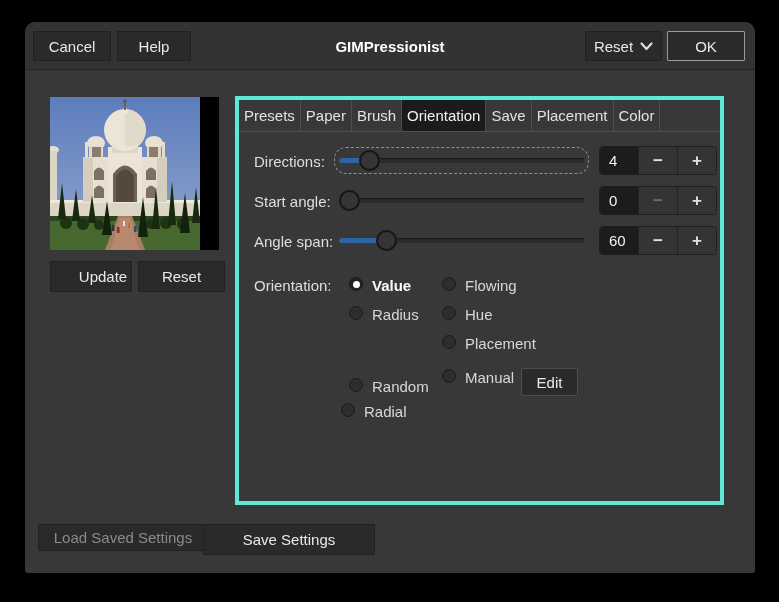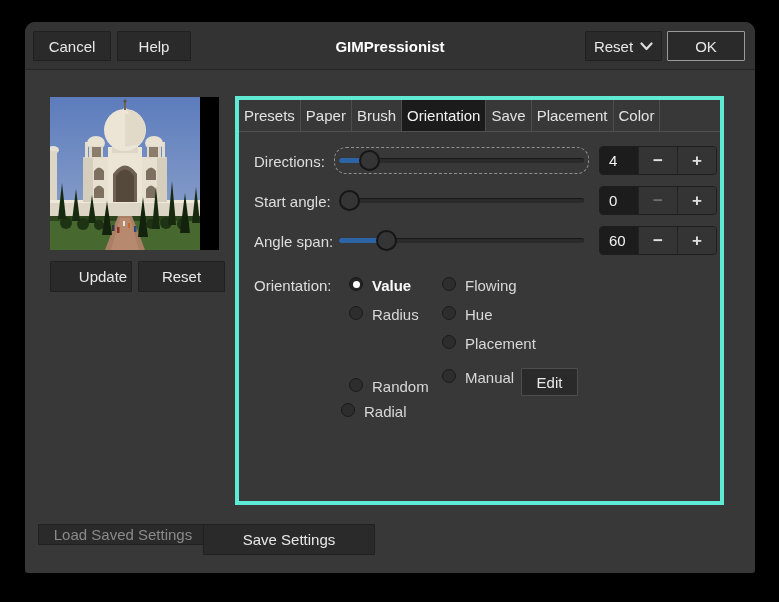--- a/index.html
+++ b/index.html
@@ -102,21 +102,21 @@
   .radio .dot{width:7px;height:7px;border-radius:50%;background:#ffffff;display:none;}
   .radio.selected .dot{display:block;}
   .radio .radio-label{font-size:15px;color:#d8d8d8;white-space:nowrap;}
   .radio.selected .radio-label{font-weight:bold;color:#fafafa;}
   .r-value{left:110px;top:177px;} .r-flowing{left:203px;top:177px;}
   .r-radius{left:110px;top:206px;} .r-hue{left:203px;top:206px;}
   .r-random{left:110px;top:235px;margin-top:43px;} .r-adaptive{left:203px;top:235px;}
   .r-radial{left:102px;top:265px;margin-top:38px;} .r-manual{left:203px;top:269px;}
   .btn-edit{left:282px;top:268px;width:57px;height:28px;border-color:#4e4e4e;}
   
-  .btn-load{left:13px;top:502px;width:170px;height:21px;}
+  .btn-load{left:13px;top:502px;width:170px;height:27px;}
   .btn-load.disabled{color:#8a8a8a;cursor:default;}
   .btn-save{left:178px;top:502px;width:172px;height:31px;}
 </style>
 </head>
 <body>
 
 <div class="dialog">
 
   <div class="header">
     <div class="dialog-title">GIMPressionist</div>

